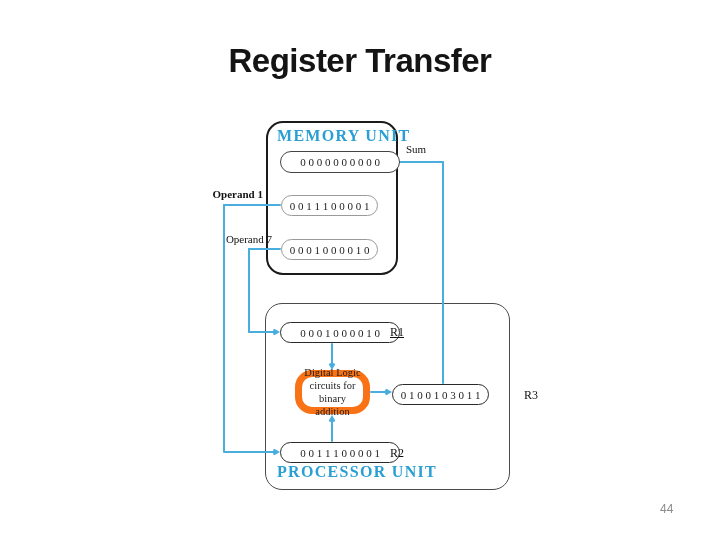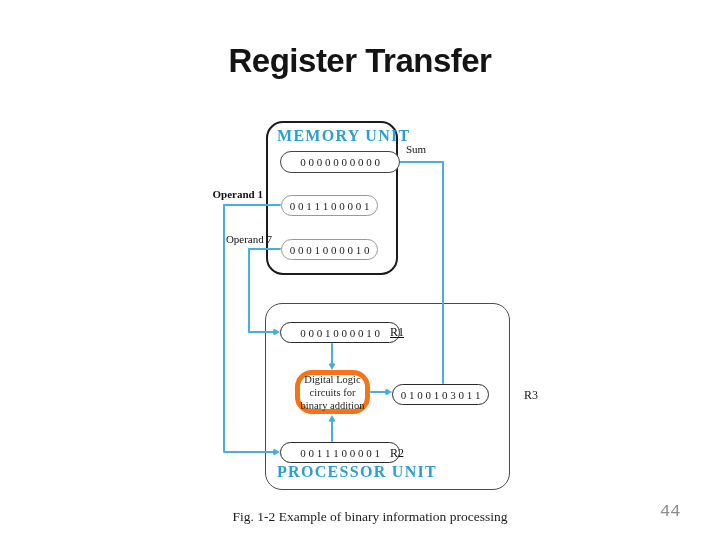--- a/index.html
+++ b/index.html
@@ -64,21 +64,21 @@
     position: absolute; font-size: 11px; color: #111;
     white-space: nowrap; text-align: right; z-index: 3;
   }
   #operand1-label { left: 211px; top: 188px; width: 52px; font-weight: bold; }
   #operand2-label { left: 220px; top: 233px; width: 52px; }
   #sum-label { left: 406px; top: 143px; text-align: right; }
 
   
   .logic-box {
     position: absolute; left: 295px; top: 370px; width: 75px; height: 44px;
-    border: 5px solid #f97316; background: #fff;
+    border: 7px solid #f97316; background: #fff;
     display: flex; flex-direction: column; align-items: center; justify-content: center;
     font-size: 10.5px; line-height: 13px; color: #1c1c1c; text-align: center;
     z-index: 3;
   }
 
   
   .line { position: absolute; background: #49aedd; z-index: 1; }
   .h { height: 2px; }
   .v { width: 2px; }
 
@@ -88,22 +88,22 @@
   .arrow.left  { border-top: 4px solid transparent; border-bottom: 4px solid transparent; border-right: 7px solid #49aedd; }
   .arrow.down  { border-left: 4px solid transparent; border-right: 4px solid transparent; border-top: 7px solid #49aedd; }
   .arrow.up    { border-left: 4px solid transparent; border-right: 4px solid transparent; border-bottom: 7px solid #49aedd; }
 
   .caption {
     position: absolute; left: 110px; top: 509px; width: 520px;
     text-align: center; font-size: 13.5px; color: #1a1a1a; white-space: nowrap;
   }
   .page-number {
     position: absolute; left: 660px; top: 502px; width: 40px;
-    font-family: Liberation Mono, monospace;
-    font-size: 17px; color: #8c8c8c;
+    font-family: Liberation Sans, sans-serif;
+    font-size: 12px; color: #8c8c8c;
   }
 </style>
 </head>
 <body>
 
 <div class="slide">
 
   <div class="title">Register Transfer</div>
 
   <div class="memory-box"></div>
@@ -151,16 +151,15 @@
 
   <div class="line v" style="left:331px; top:343px; height:22px;"></div>
   <div class="arrow down" style="left:328px; top:363px;"></div>
 
   <div class="line v" style="left:331px; top:421px; height:21px;"></div>
   <div class="arrow up" style="left:328px; top:415px;"></div>
 
   <div class="line h" style="left:370px; top:391px; width:17px;"></div>
   <div class="arrow right" style="left:385px; top:388px;"></div>
 
-  <div class="caption">Fig. 1-2  Example of binary information processing</div>
   <div class="page-number">44</div>
 
 </div>
 
 </body></html>

